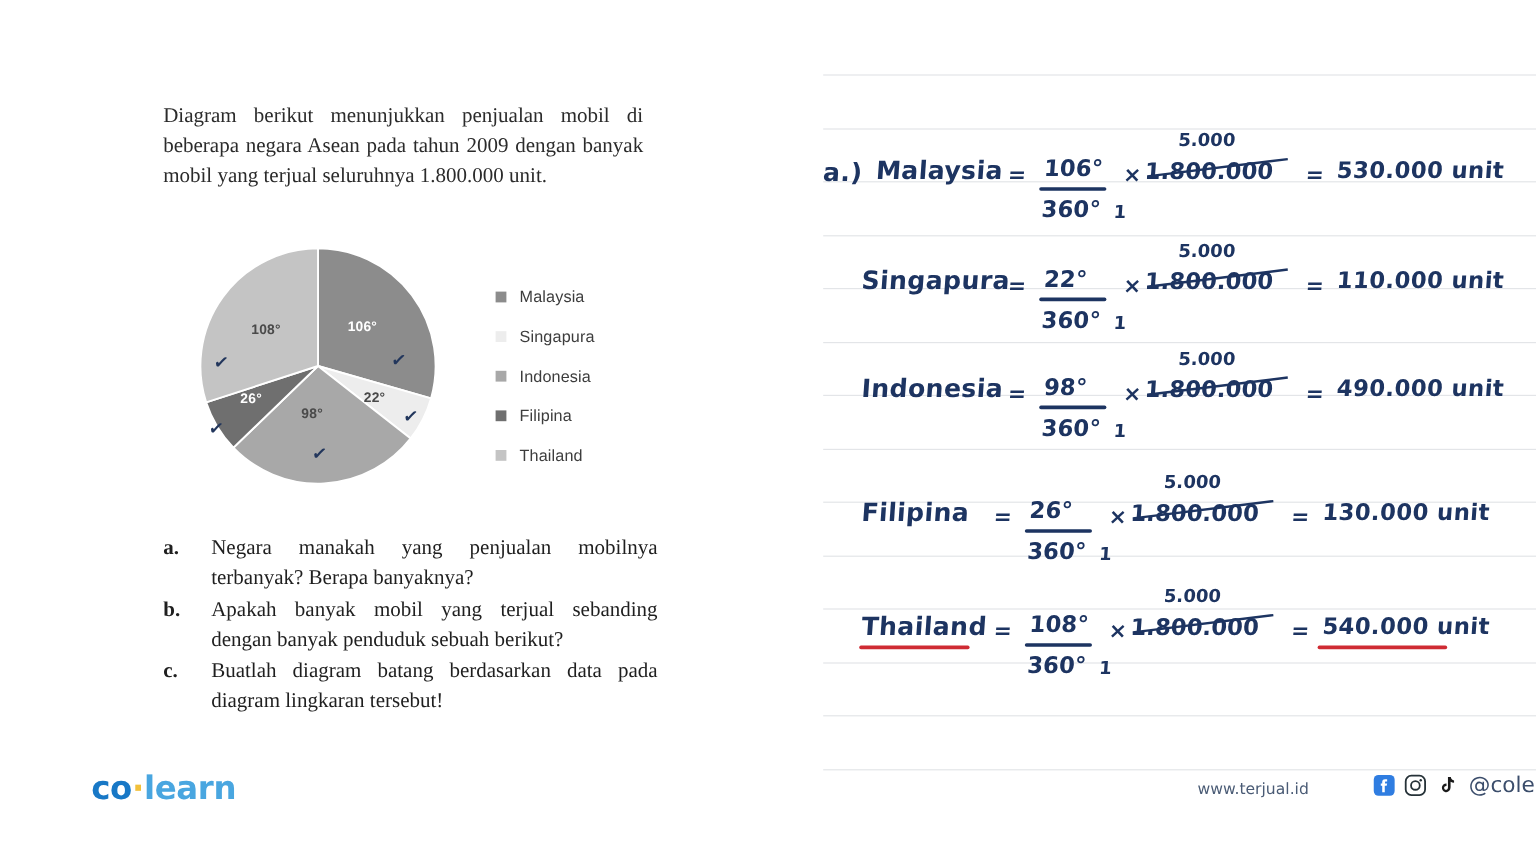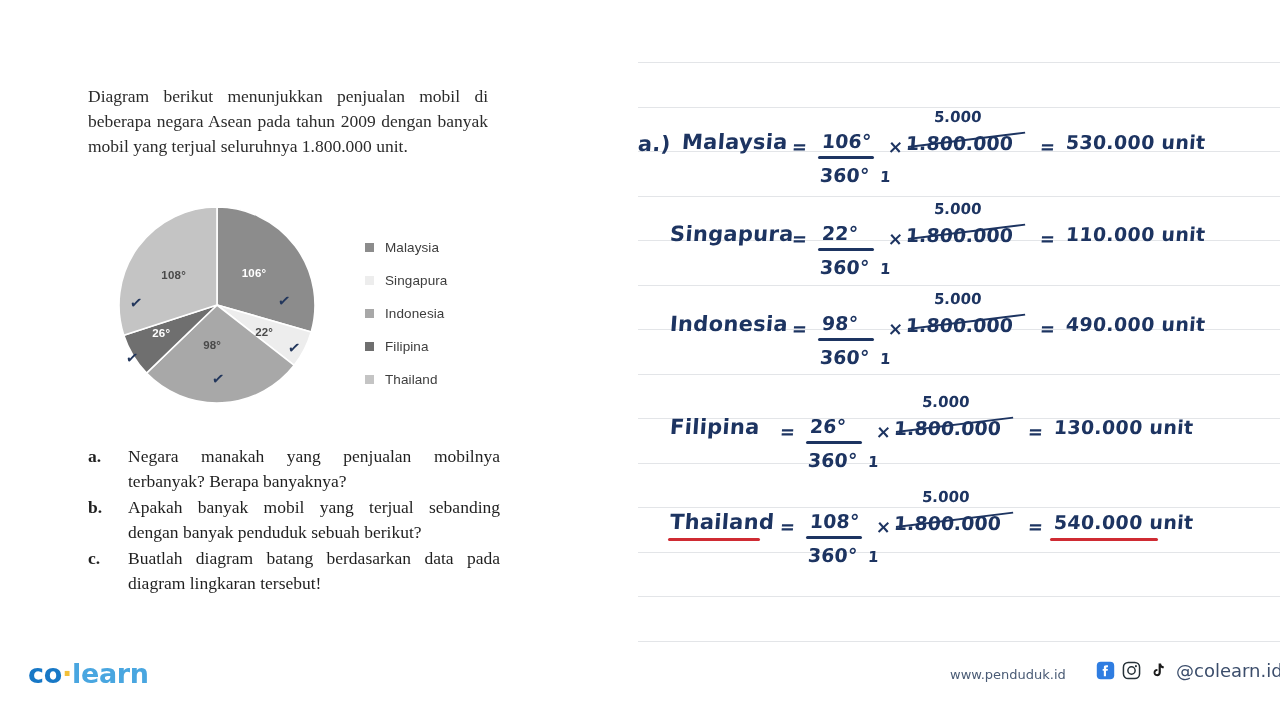--- a/index.html
+++ b/index.html
@@ -1,20 +1,20 @@
 <!DOCTYPE html>
 <html><head>
 <meta charset="utf-8">
 <style>
   html,body{margin:0;padding:0;}
   body{
     width:1280px;height:720px;background:#ffffff;overflow:hidden;
     font-family:"Liberation Serif", serif; position:relative;
   }
-  .page{position:absolute;inset:0;}
+  .page{position:absolute;inset:0;margin-left:48px;}
 
   
   .left-panel{position:absolute;left:0;top:0;width:530px;height:720px;}
 
   .intro{
     position:absolute;left:88px;top:84px;width:400px;
     font-family:"Liberation Serif", serif;
     font-size:17.5px;line-height:25px;color:#2b2b2b;
     text-align:justify;text-align-last:left;
     -webkit-hyphens:none;hyphens:none;
@@ -74,21 +74,21 @@
   .hw-num{font-size:19px;}
   .hw-den{font-size:19px;}
   .hw-small{font-size:15px;}
   .hw-res{font-size:19px;letter-spacing:.3px;}
   .fbar{position:absolute;height:2.5px;background:#1d3461;border-radius:2px;}
   .strike{position:absolute;height:2px;background:#1d3461;
           transform:rotate(-7deg);transform-origin:left center;}
   .redline{position:absolute;height:2.5px;background:#cf2b33;border-radius:3px;}
 
   
-  .footer{position:absolute;left:0;bottom:0;width:1140px;height:70px;}
+  .footer{position:absolute;left:0;bottom:16px;width:1140px;height:70px;}
   .logo{
     position:absolute;left:28px;top:8px;
     font-family:"DejaVu Sans", sans-serif;font-weight:bold;
     font-size:27px;letter-spacing:-.3px;
   }
   .logo .co{color:#1878c6;}
   .logo .dot{color:#f2c03a;}
   .logo .learn{color:#49a6e0;}
   .site{
     position:absolute;left:950px;top:17px;
@@ -253,21 +253,21 @@
         <div class="hw hw-res" style="left: 494px; top: 511px;">540.000 unit</div>
         <div class="redline" style="left: 108px; top: 538px; width: 92px;"></div>
         <div class="redline" style="left: 490px; top: 538px; width: 108px;"></div>
       </div>
   </div>
 
   <div class="footer">
     <div class="logo">
       <span class="co">co</span><span class="dot">·</span><span class="learn">learn</span>
     </div>
-    <div class="site">www.penduduk.id</div>
+    <div class="site">www.terjual.id</div>
     <div class="socials">
       <svg width="19" height="19" viewBox="0 0 24 24">
         <rect x="1" y="1" width="22" height="22" rx="5" fill="#2f7de1"></rect>
         <path d="M14.6 12.3h-2v7h-2.7v-7H8.4V10h1.5V8.5c0-1.9.8-3 3-3h2.2v2.3h-1.4c-.7 0-.8.3-.8.8V10h2.2l-.5 2.3z" fill="#fff"></path>
       </svg>
       <svg width="19" height="19" viewBox="0 0 24 24">
         <rect x="1.8" y="1.8" width="20.4" height="20.4" rx="6" fill="none" stroke="#263238" stroke-width="1.9"></rect>
         <circle cx="12" cy="12" r="4.6" fill="none" stroke="#263238" stroke-width="1.9"></circle>
         <circle cx="17.6" cy="6.5" r="1.3" fill="#263238"></circle>
       </svg>

